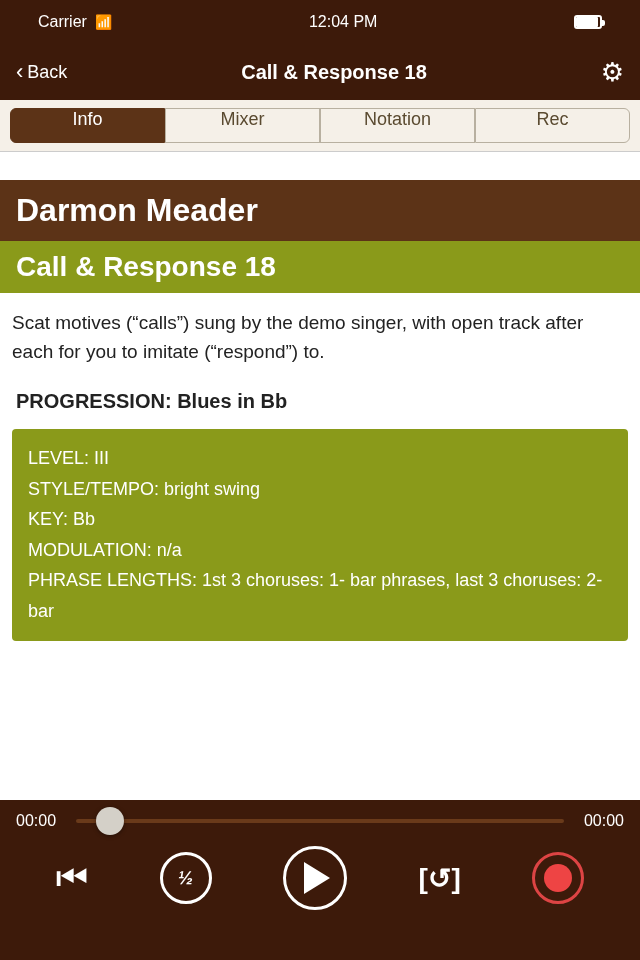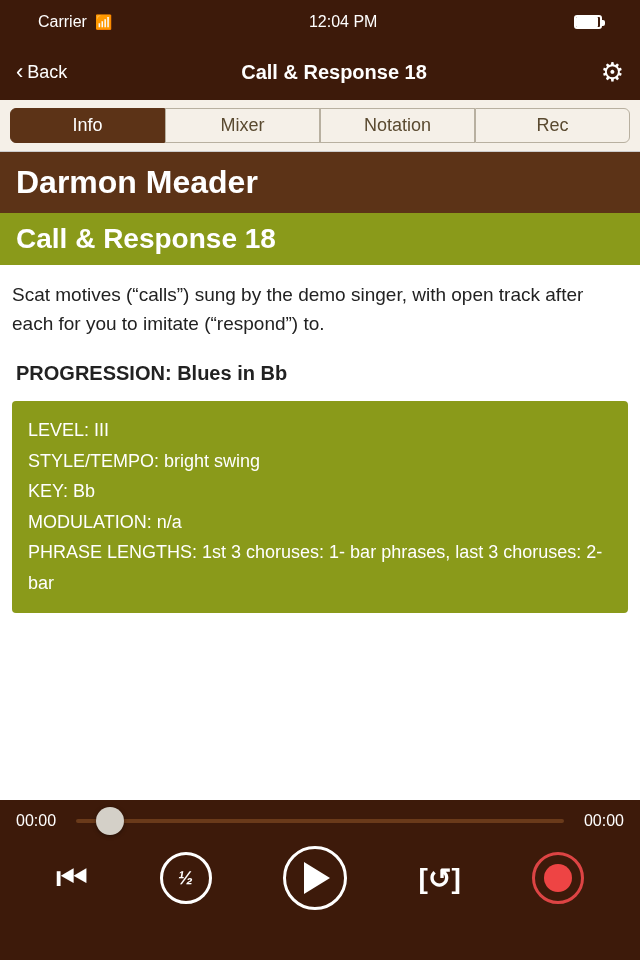--- a/index.html
+++ b/index.html
@@ -87,21 +87,20 @@
       display: flex;
       border-bottom: 1px solid #ccc;
       height: 52px;
       align-items: stretch;
       padding: 8px 10px;
       gap: 0;
     }
     .tab-item {
       flex: 1;
       display: flex;
-      align-items: center;
       justify-content: center;
       font-size: 18px;
       font-weight: 500;
       cursor: pointer;
       border: 1px solid #b8b0a0;
       color: #5a4a30;
       background: #f5f0e8;
     }
     .tab-item:first-child {
       border-radius: 6px 0 0 6px;
@@ -121,20 +120,21 @@
       overflow-y: auto;
       height: calc(960px - 44px - 56px - 52px - 100px);
     }
 
     .artist-name {
       background: #5c3317;
       color: #fff;
       font-size: 32px;
       font-weight: bold;
       padding: 12px 16px;
+      margin-top: 28px;
     }
 
     .song-title {
       background: #8a9a1a;
       color: #fff;
       font-size: 28px;
       font-weight: bold;
       padding: 10px 16px;
     }
 

